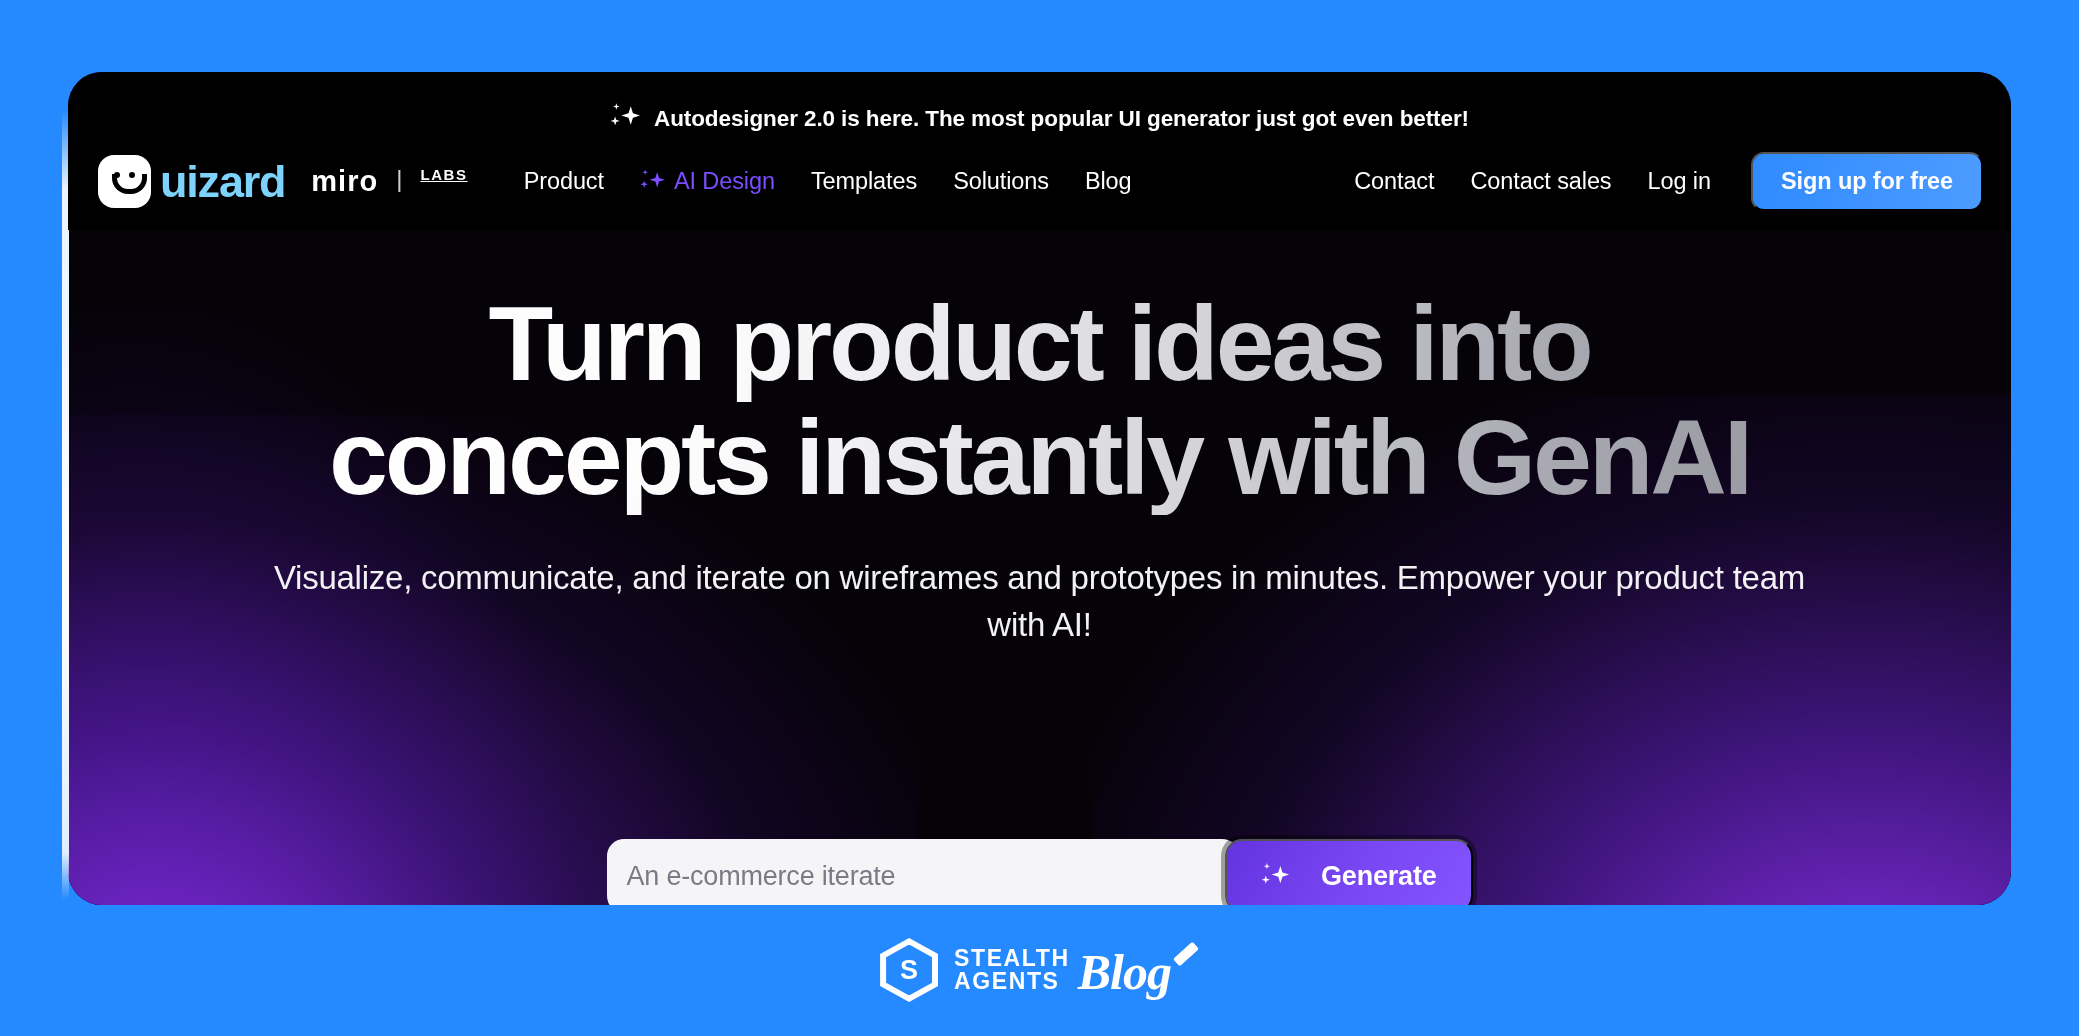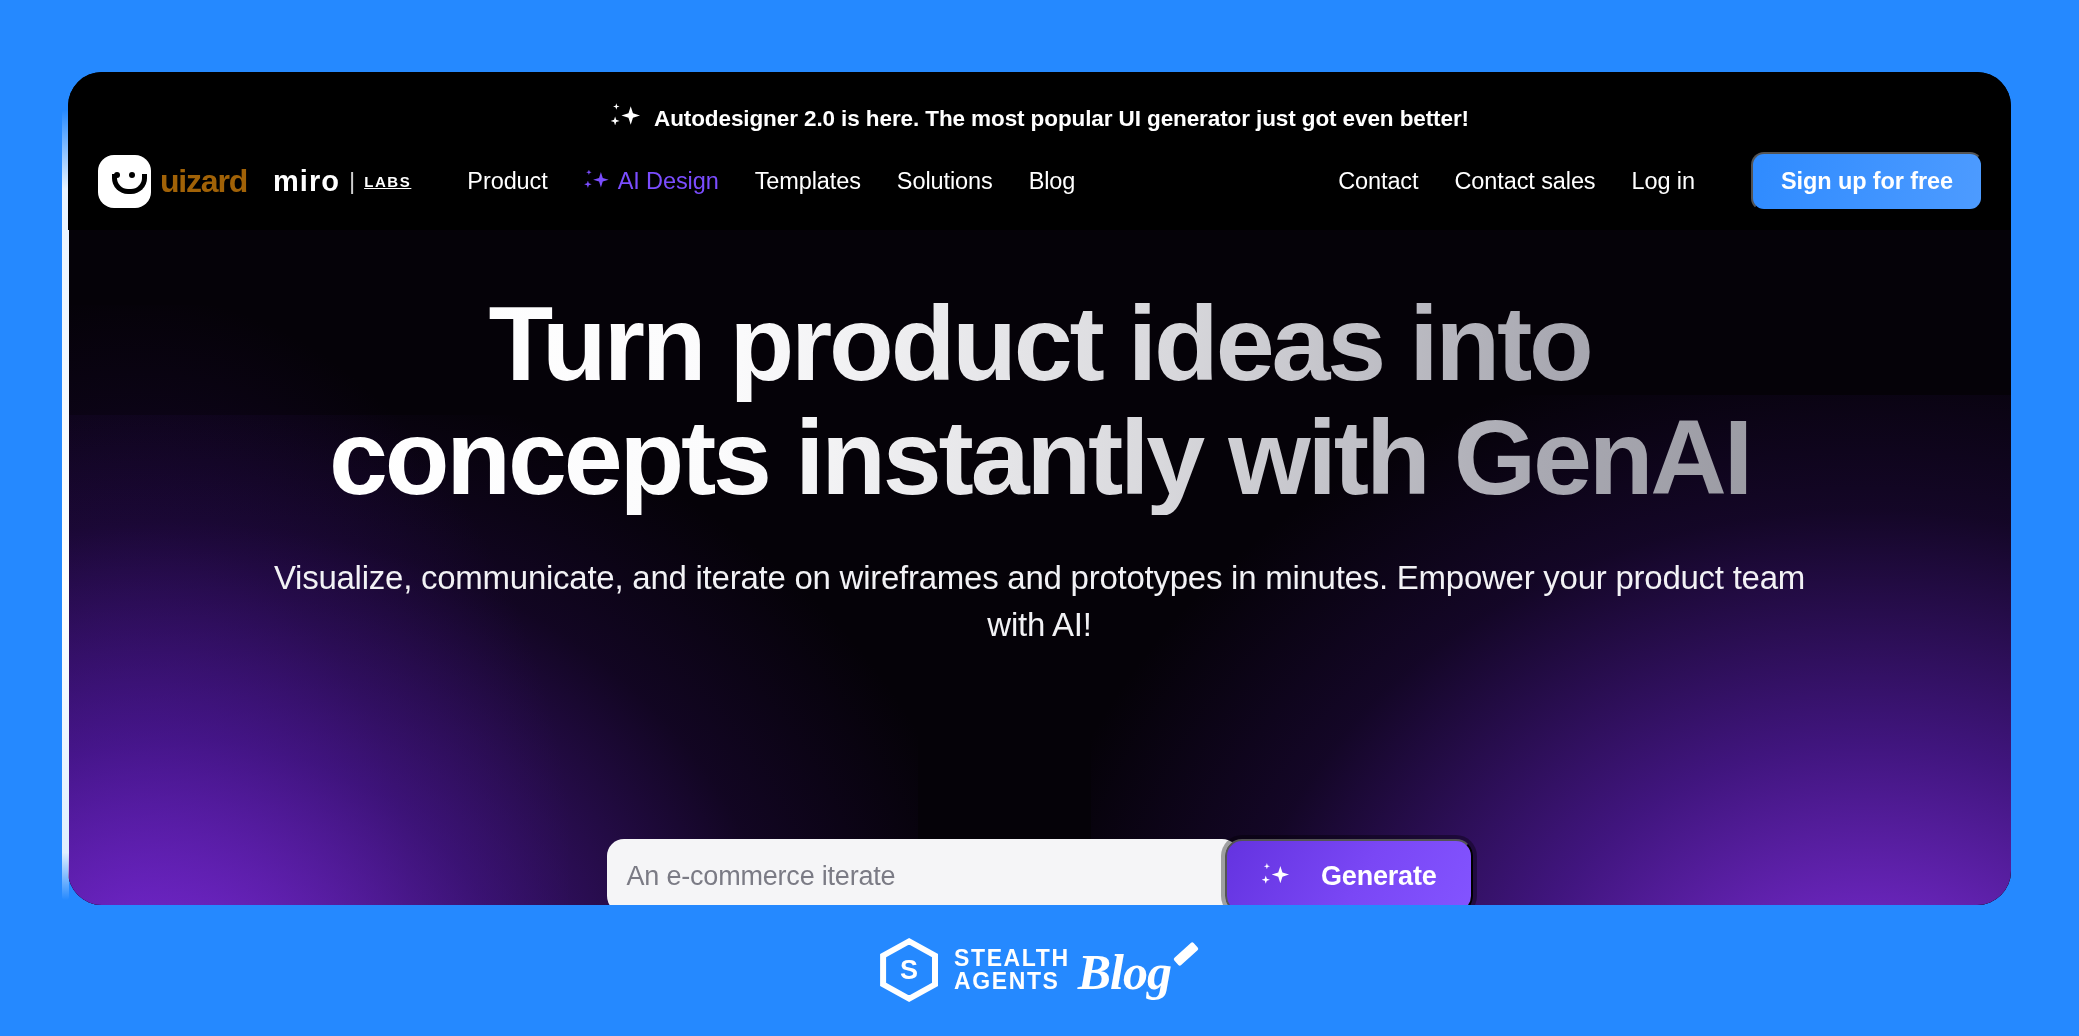--- a/index.html
+++ b/index.html
@@ -125,31 +125,30 @@
     position: absolute;
     left: 14px;
     top: 19px;
     width: 25px;
     height: 15px;
     border: 5px solid #000;
     border-top: none;
     border-radius: 0 0 16px 16px;
   }
   .uizard-word {
-    color: #a16207;
-    font-size: 32px;
+    color: #7dd3fc;
+    font-size: 45px;
     font-weight: 700;
     letter-spacing: -1.2px;
     line-height: 1;
     text-align: right;
   }
   .brand-divider-wrap {
     display: flex;
-    align-items: center;
-    gap: 9px;
+    gap: 18px;
     margin-left: 10px;
   }
   .miro-word {
     color: #ffffff;
     font-size: 29px;
     font-weight: 700;
     letter-spacing: 1px;
     line-height: 1;
   }
   .miro-pipe {
@@ -196,21 +195,21 @@
   }
   .signup-btn {
     background: linear-gradient(100deg, #2f8bff 0%, #4d9bff 100%);
     color: #ffffff;
     font-size: 23.5px;
     font-weight: 700;
     letter-spacing: -0.1px;
     padding: 14px 28px;
     border-radius: 13px;
     white-space: nowrap;
-    margin-left: 20px;
+    margin-left: 4px;
     text-align: center;
   }
 
   
   .hero {
     position: relative;
     height: 675px;
     background: #050208;
     overflow: hidden;
   }

